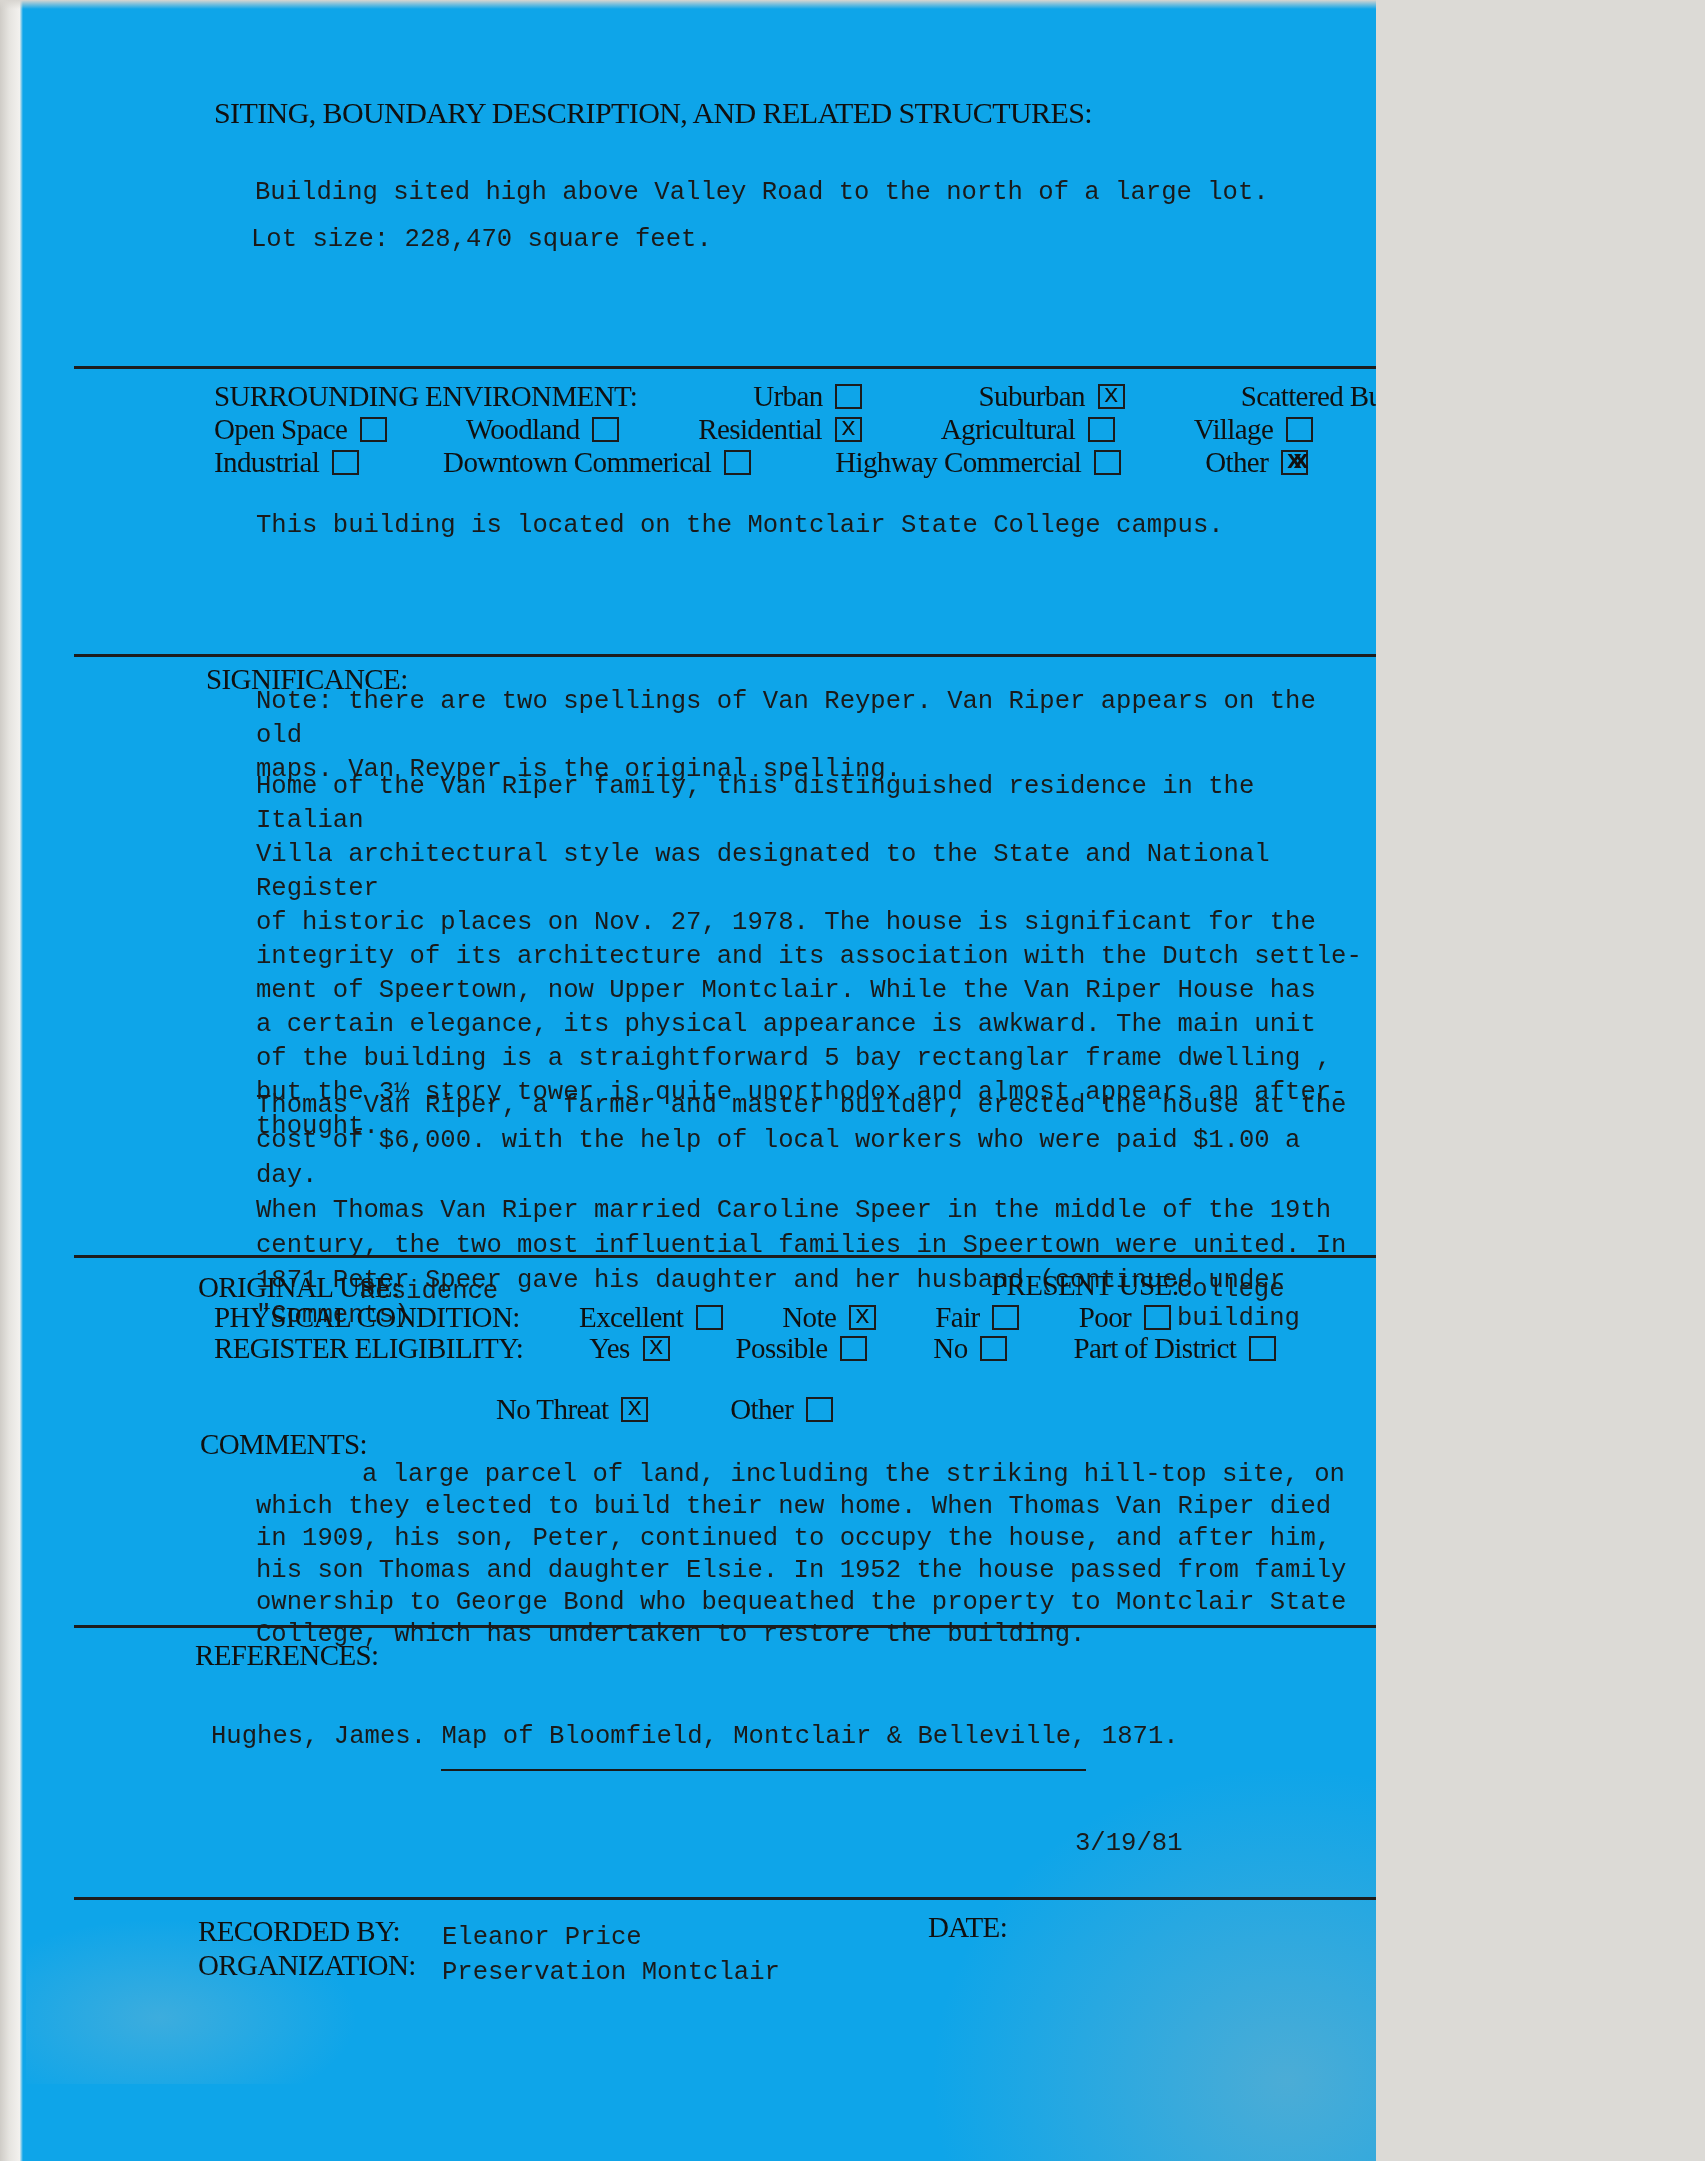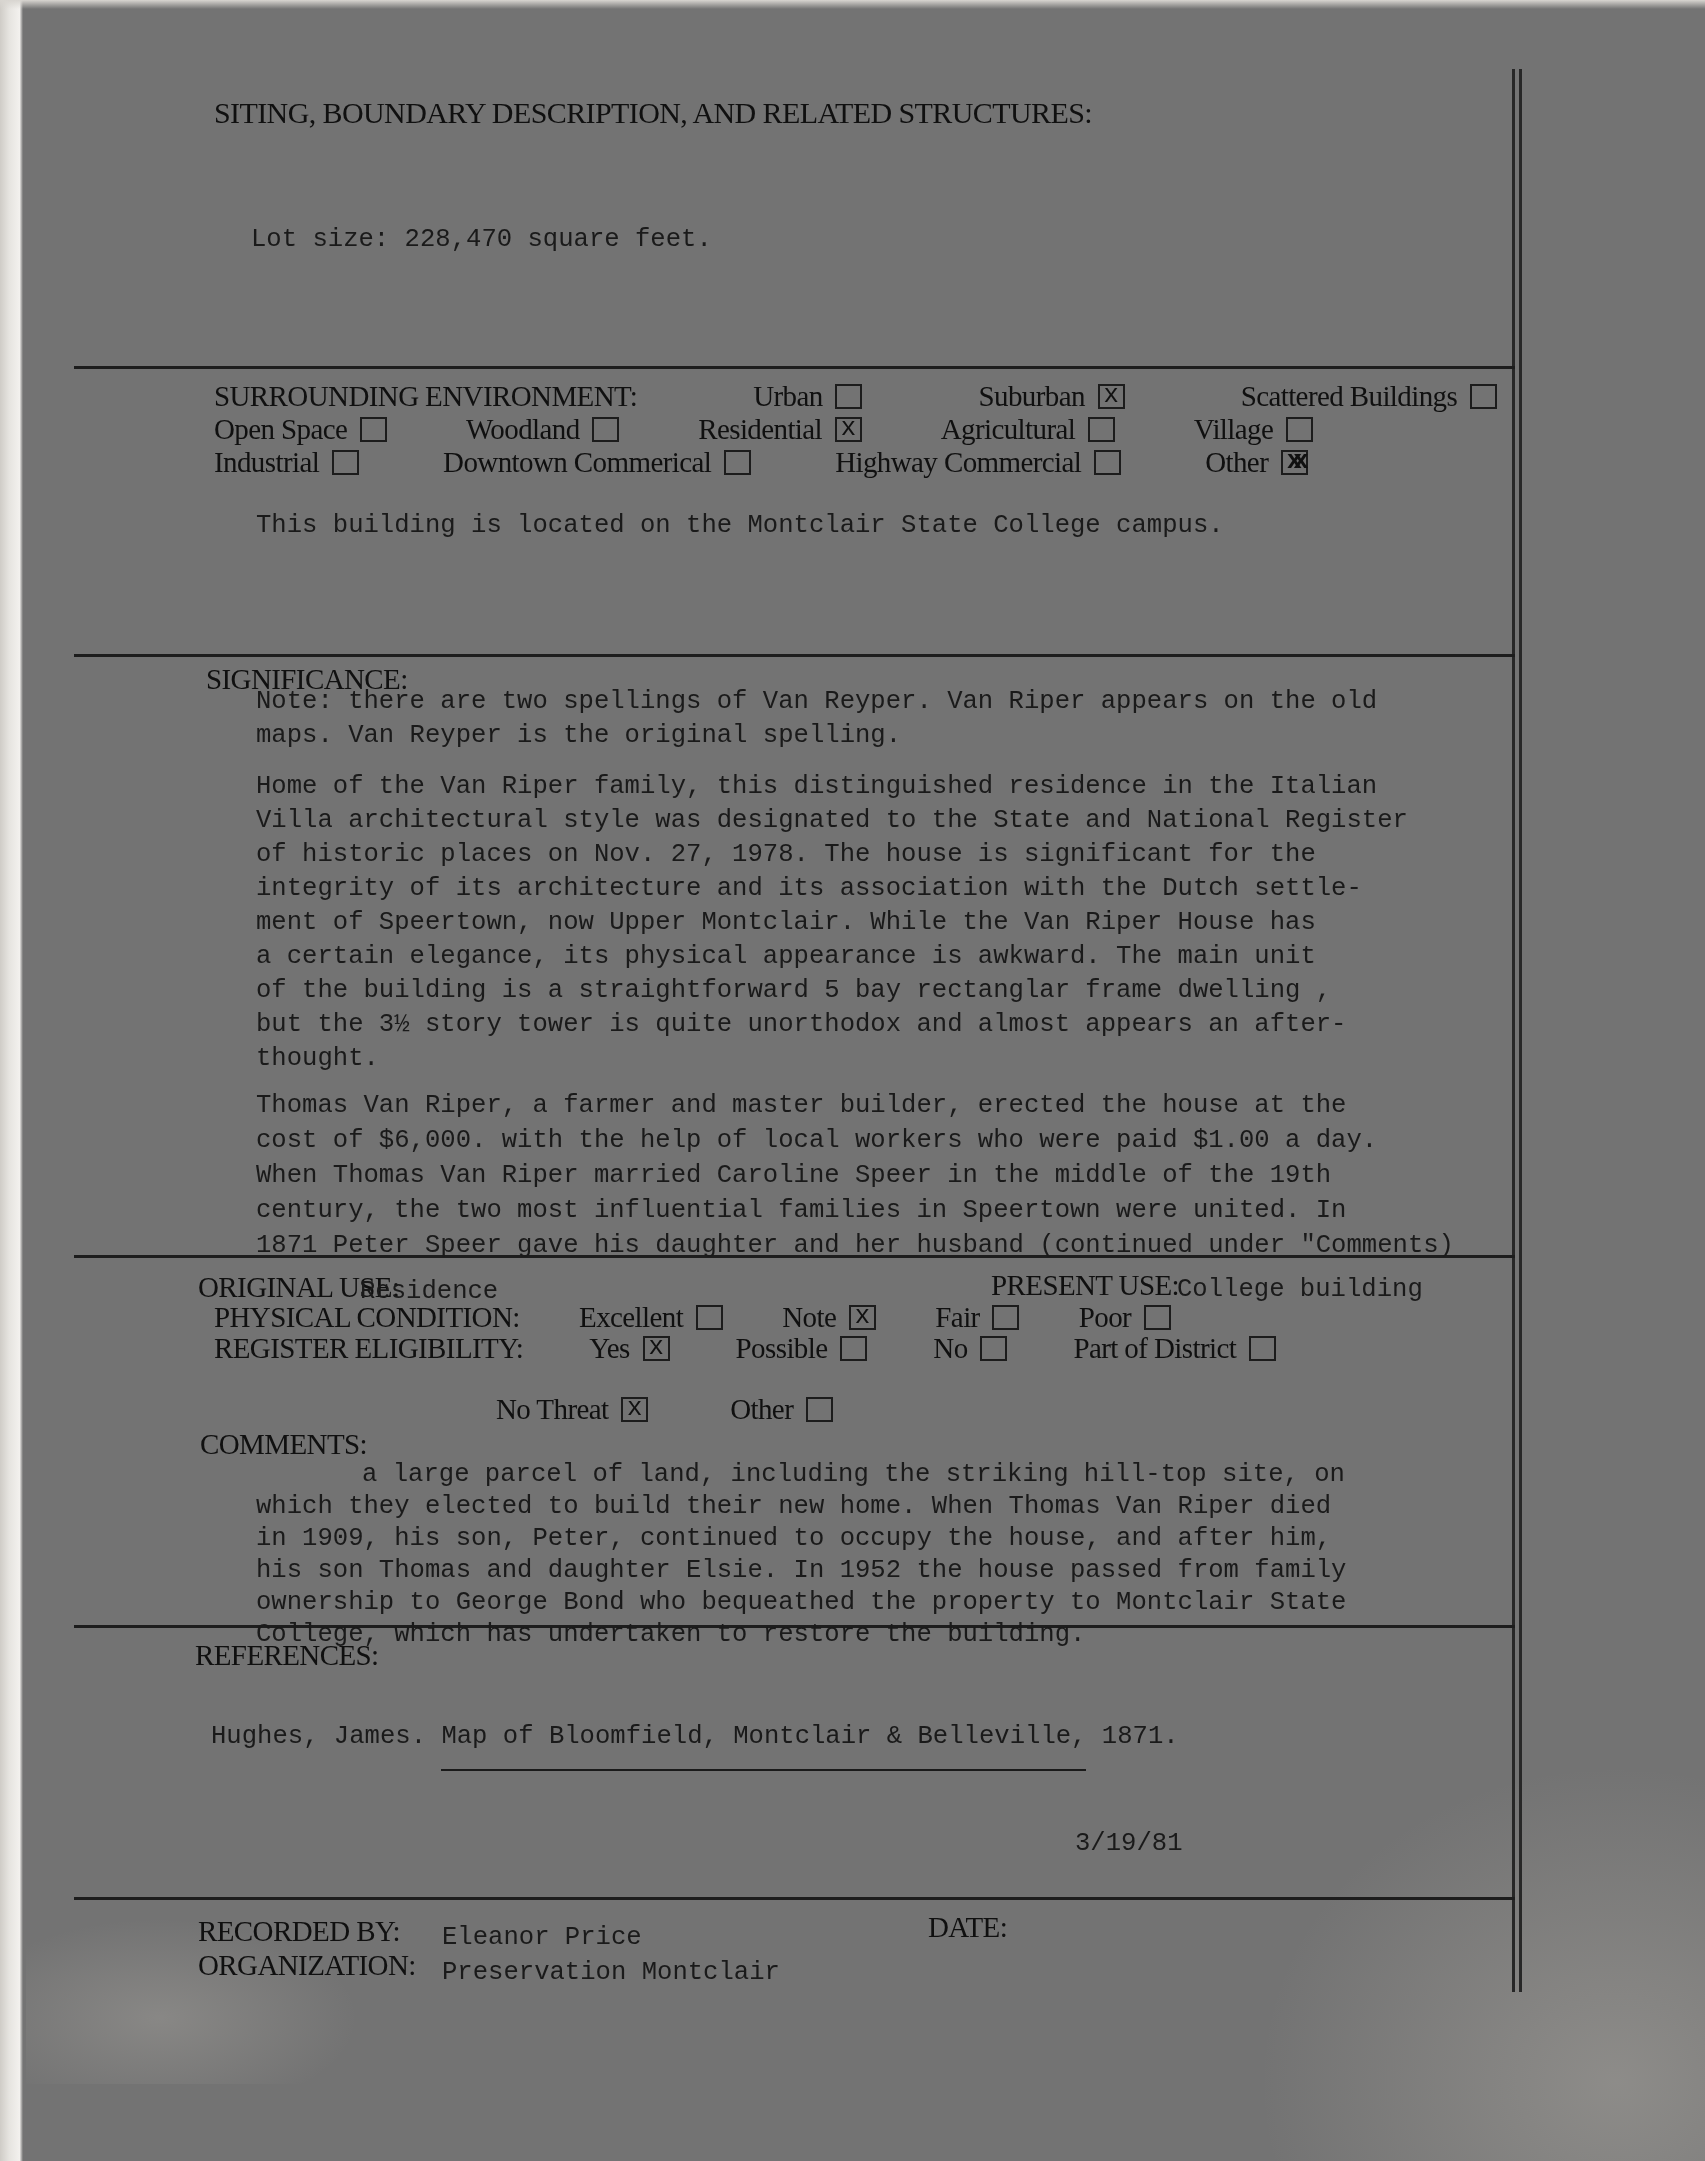--- a/index.html
+++ b/index.html
@@ -1,16 +1,16 @@
 <!DOCTYPE html>
 <html style="font-size:10.2px"><head>
 <meta charset="utf-8">
 <style>
   html,body{margin:0;padding:0;background:#dcdad6;}
-  .page{position:relative;width:1705px;height:2161px;background:#737373;overflow:hidden;
+  .page{position:relative;width:1376px;height:2161px;background:#0ea5e9;overflow:hidden;
         font-family:"Liberation Serif",serif;color:#141414;}
   
   .scan-edge-left{position:absolute;left:0;top:0;width:23px;height:100%;
     background:linear-gradient(90deg,#cfccc7 0%,#e6e4e0 40%,#f3f1ee 85%,rgba(249,248,245,0) 100%);}
   .scan-top{position:absolute;left:0;top:0;width:100%;height:9px;
     background:linear-gradient(180deg,#d8d5d0,rgba(249,248,245,0));}
   .scan-blob-br{position:absolute;right:0;bottom:0;width:448px;height:397px;
     background:radial-gradient(ellipse at 80% 80%,rgba(190,186,178,.35),rgba(249,248,245,0) 70%);}
   .scan-blob-bl{position:absolute;left:25.6px;bottom:77px;width:333px;height:166px;
     background:radial-gradient(ellipse at 40% 60%,rgba(200,196,188,.25),rgba(249,248,245,0) 70%);}
@@ -46,20 +46,21 @@
   <div class="scan-blob-bl"></div>
 
   <div class="vline"></div>
   <div class="rule" style="top:366px;"></div>
   <div class="rule" style="top:654px;"></div>
   <div class="rule" style="top:1255px;"></div>
   <div class="rule" style="top:1625px;"></div>
   <div class="rule" style="top:1897px;"></div>
 
   <div class="abs form-label header" style="left:214px;top:96px;">SITING, BOUNDARY DESCRIPTION, AND RELATED STRUCTURES:</div>
+  <div class="abs typed" style="left:255px;top:178px;">Building sited high above Valley Road to the north of a large lot.</div>
   <div class="abs typed" style="left:251px;top:225px;">Lot size:  228,470 square feet.</div>
 
   <div class="cb-row" id="env-row-0" style="left:214px;top:379px;width:1283px;">
     <span class="form-label">SURROUNDING ENVIRONMENT:</span>
   <span class="cb-item">
         <span class="cb-text">Urban</span>
         <span class="cb-box"></span>
       </span>
       <span class="cb-item">
         <span class="cb-text">Suburban</span>

